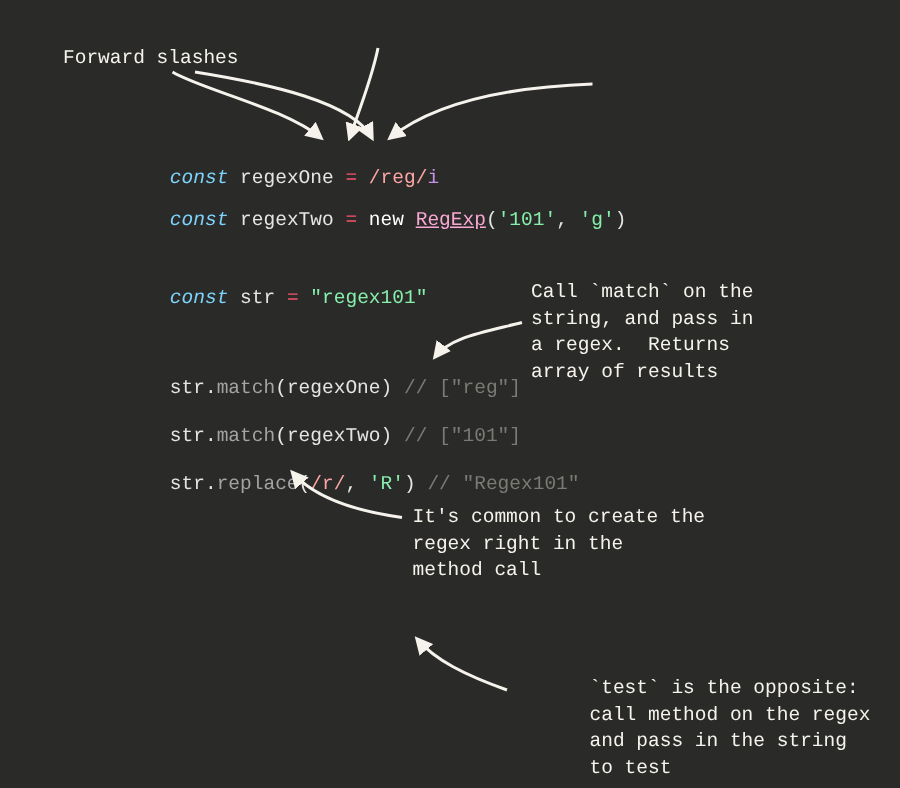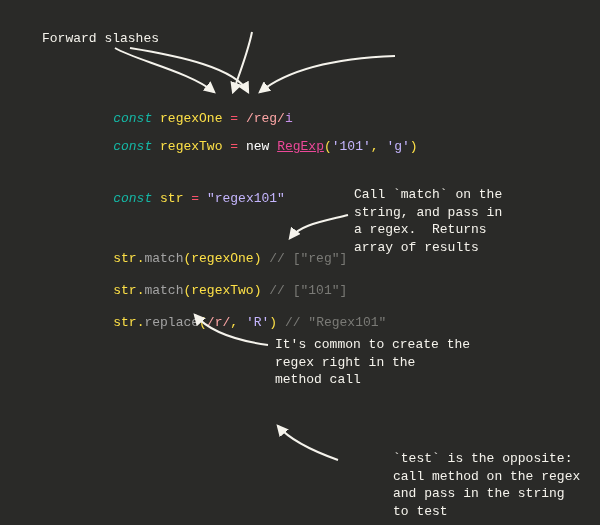--- a/index.html
+++ b/index.html
@@ -18,28 +18,28 @@
   .anno {
     position: absolute;
     color: #f5f3ec;
     white-space: pre;
     line-height: 1.35;
   }
   .code {
     position: absolute;
     white-space: pre;
   }
-  .kw   { color: #14b8a6; font-style: italic; text-align: center; }      
-  .id   { color: #fde047; }
+  .kw   { color: #7dd3fc; font-style: italic; text-align: center; }      
+  .id   { color: #e5e5e5; }
   .op   { color: #f6536b; }                           
   .new  { color: #ffffff; }                           
   .rgx  { color: #fca5a5; }                           
   .flag { color: #c792ea; }                           
-  .cls  { color: #ec4899; text-decoration: underline; } 
-  .str  { color: #c4b5fd; }                           
+  .cls  { color: #f9a8d4; text-decoration: underline; } 
+  .str  { color: #86efac; }                           
   .fn   { color: #a3a3a3; }                           
   .cmt  { color: #7a7a76; }                           
   svg.arrows {
     position: absolute;
     left: 0; top: 0;
     width: 600px; height: 525px;
     pointer-events: none;
   }
 </style>
 </head>

